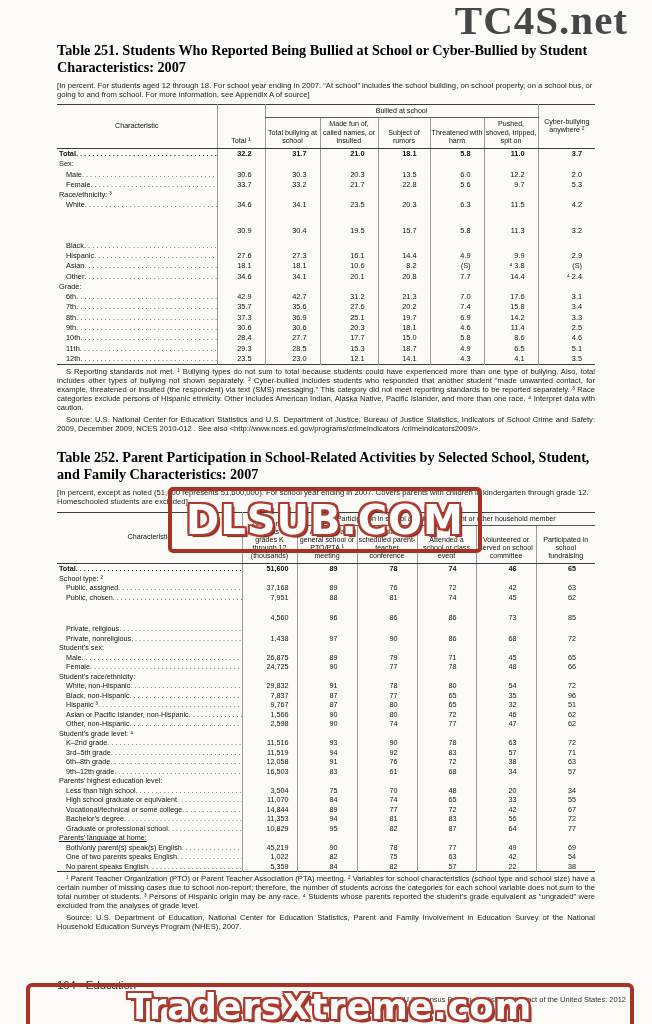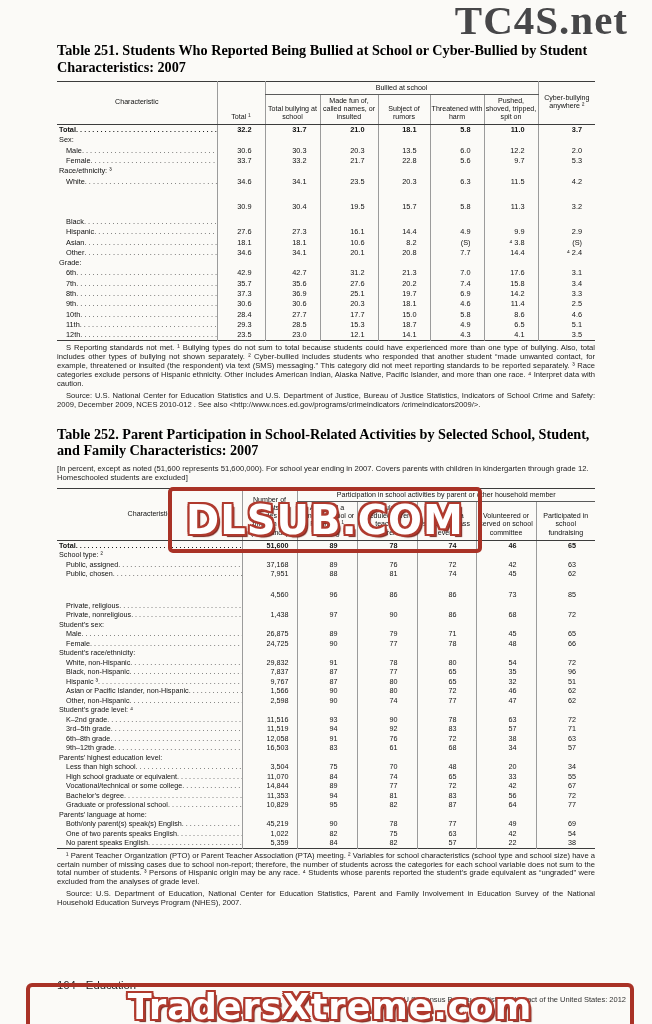--- a/index.html
+++ b/index.html
@@ -42,20 +42,21 @@
     text-shadow:-2px -2px 0 #b03a2e,2px -2px 0 #b03a2e,-2px 2px 0 #b03a2e,2px 2px 0 #b03a2e,-2px 0 0 #b03a2e,2px 0 0 #b03a2e,0 -2px 0 #b03a2e,0 2px 0 #b03a2e,3px 3px 1px #7b241c;}
 </style>
 </head>
 <body>
 
 <div class="page">
 
   <div class="wm-top">TC4S.net</div>
 
   <h1 class="tbl-title">Table 251. Students Who Reported Being Bullied at School or Cyber-Bullied by Student Characteristics: 2007</h1>
+  <p class="note">[In percent. For students aged 12 through 18. For school year ending in 2007. “At school” includes the school building, on school property, on a school bus, or going to and from school. For more information, see Appendix A of source]</p>
 
   <table class="stat" id="t251">
     <colgroup>
       <col style="width:160px">
         <col style="width:48px">
         <col style="width:55px">
         <col style="width:58px">
       <col style="width:52px">
         <col style="width:54px">
         <col style="width:54px">
@@ -733,21 +734,21 @@
           <td class="val">10,829</td>
           <td class="val">95</td>
           <td class="val">82</td>
           <td class="val">87</td>
           <td class="val">64</td>
           <td class="val">77</td>
         </tr>
         <tr>
           <td class="lbl-cell">
             <div class="lbl">
-              <span class="lbl-text" style="padding-left: 2px;">Parents’ language at home:</span>
+              <span class="lbl-text" style="padding-left: 2px; text-decoration: underline;">Parents’ language at home:</span>
             </div>
           </td>
           <td class="val"></td>
           <td class="val"></td>
           <td class="val"></td>
           <td class="val"></td>
           <td class="val"></td>
           <td class="val"></td>
         </tr>
         <tr>

